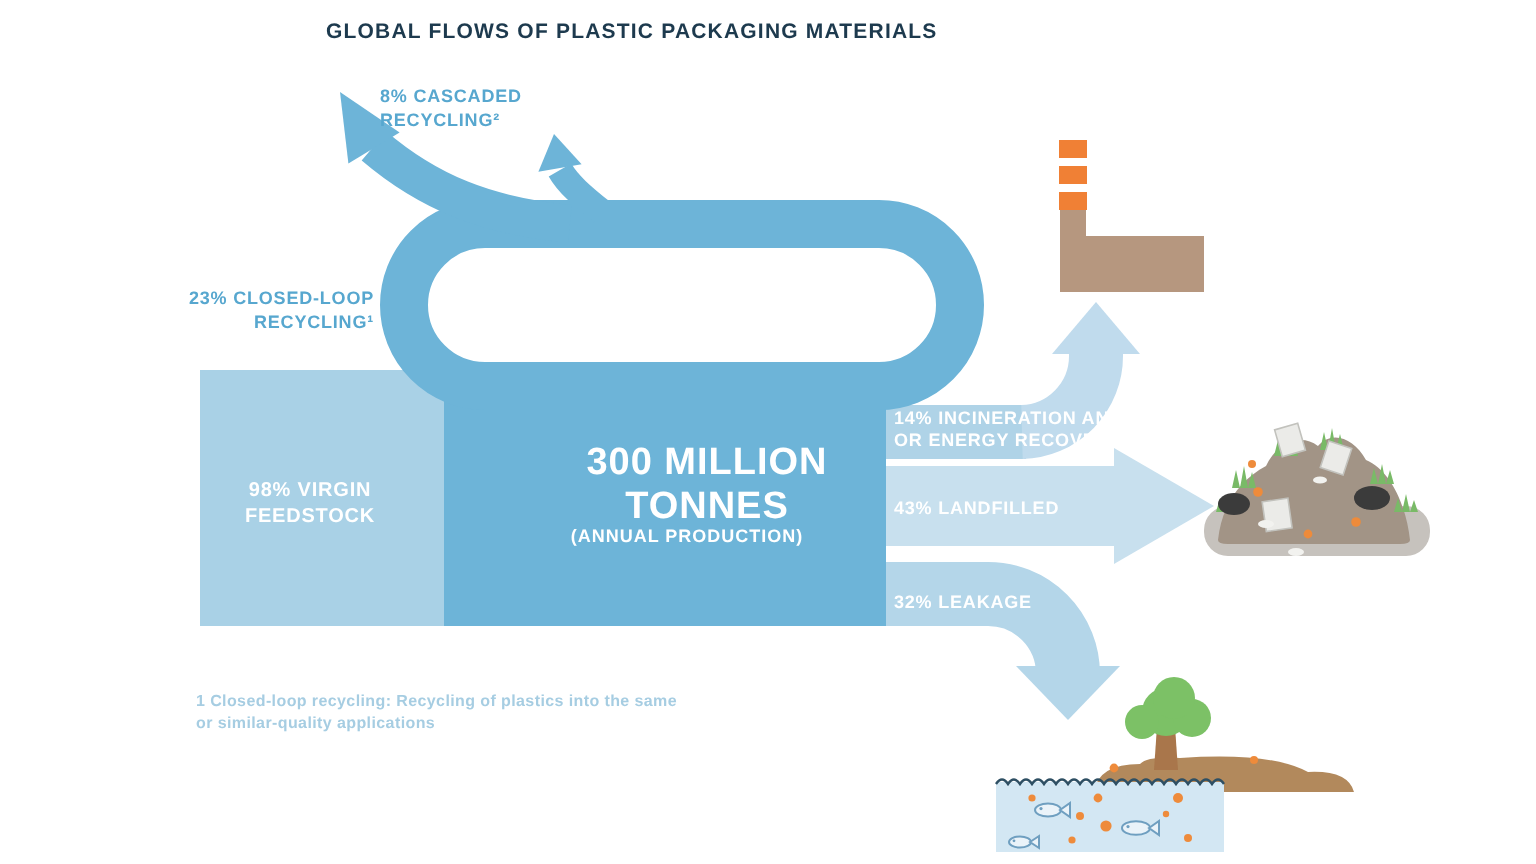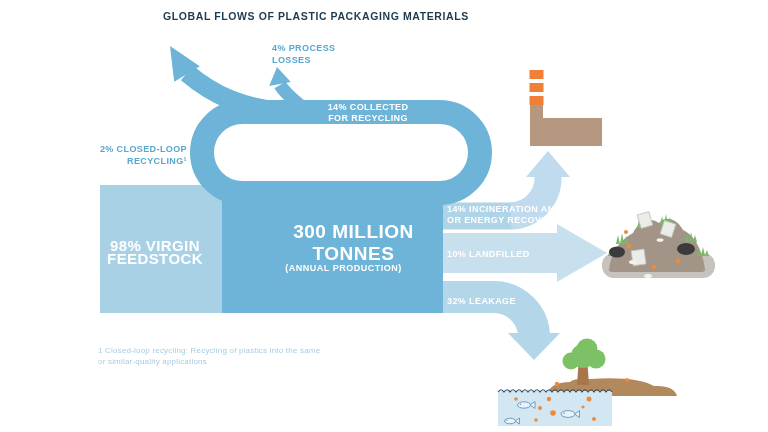--- a/index.html
+++ b/index.html
@@ -12,31 +12,31 @@
   .lbl{position:absolute;white-space:pre-line;font-weight:bold;}
   .title{
     left:163px;top:10px;font-size:10.5px;letter-spacing:.6px;color:#1d3a4e;
   }
   .blue-lbl{font-size:9px;line-height:11.5px;letter-spacing:.4px;color:#57a7cf;}
   .white-lbl{font-size:9px;line-height:11px;letter-spacing:.4px;color:#ffffff;}
   .lbl-cascaded{left:190px;top:43px;}
   .lbl-process{left:272px;top:43px;}
   .lbl-closed{left:80px;top:144px;width:107px;text-align:right;}
   .lbl-collected{left:320px;top:102px;width:96px;text-align:center;}
-  .lbl-feedstock{left:100px;top:239px;width:110px;text-align:center;font-size:15px;line-height:13px;}
+  .lbl-feedstock{left:100px;top:239px;width:110px;text-align:center;font-size:10px;line-height:13px;}
   .lbl-production{left:222px;top:221px;width:263px;text-align:center;font-size:19px;line-height:22px;letter-spacing:.5px;color:#ffffff;}
   .lbl-prod-sub{left:222px;top:263px;width:243px;text-align:center;font-size:9px;letter-spacing:.5px;color:#ffffff;}
   .lbl-incin{left:447px;top:204px;}
   .lbl-landfill{left:447px;top:249px;}
   .lbl-leak{left:447px;top:296px;}
   .footnote{
     position:absolute;left:98px;white-space:pre-line;font-size:8px;line-height:10.5px;
     color:#a6cde2;font-weight:normal;letter-spacing:.2px;
   }
-  .fn1{top:346px;}
+  .fn1{top:346px;font-weight:bold;}
   .fn2{top:369px;}
 </style>
 </head>
 <body>
 
 <div class="stage">
 
   <svg width="768" height="432" viewBox="0 0 768 432">
 
     <rect x="100" y="185" width="122" height="128" fill="#a9d1e6"></rect>
@@ -158,33 +158,31 @@
         <circle cx="553" cy="413" r="2.8"></circle>
         <circle cx="594" cy="419" r="2"></circle>
         <circle cx="536" cy="420" r="1.8"></circle>
         <circle cx="583" cy="407" r="1.6"></circle>
       </g>
     </g>
   </svg>
 
   <div class="lbl title">GLOBAL FLOWS OF PLASTIC PACKAGING MATERIALS</div>
 
-  <div class="lbl blue-lbl lbl-process">4% PROCESS
-LOSSES</div>
-  <div class="lbl blue-lbl lbl-closed">2% CLOSED-LOOP
+  <div class="lbl blue-lbl lbl-cascaded">8% CASCADED
+RECYCLING²</div>
+  <div class="lbl blue-lbl lbl-closed">23% CLOSED-LOOP
 RECYCLING¹</div>
-  <div class="lbl white-lbl lbl-collected">14% COLLECTED
-FOR RECYCLING</div>
 
   <div class="lbl white-lbl lbl-feedstock">98% VIRGIN
 FEEDSTOCK</div>
   <div class="lbl lbl-production">300 MILLION
 TONNES</div>
   <div class="lbl lbl-prod-sub">(ANNUAL PRODUCTION)</div>
 
   <div class="lbl white-lbl lbl-incin">14% INCINERATION AND/
 OR ENERGY RECOVERY</div>
-  <div class="lbl white-lbl lbl-landfill">10% LANDFILLED</div>
+  <div class="lbl white-lbl lbl-landfill">43% LANDFILLED</div>
   <div class="lbl white-lbl lbl-leak">32% LEAKAGE</div>
 
   <div class="footnote fn1">1 Closed-loop recycling: Recycling of plastics into the same
 or similar-quality applications</div>
 </div>
 
 </body></html>

